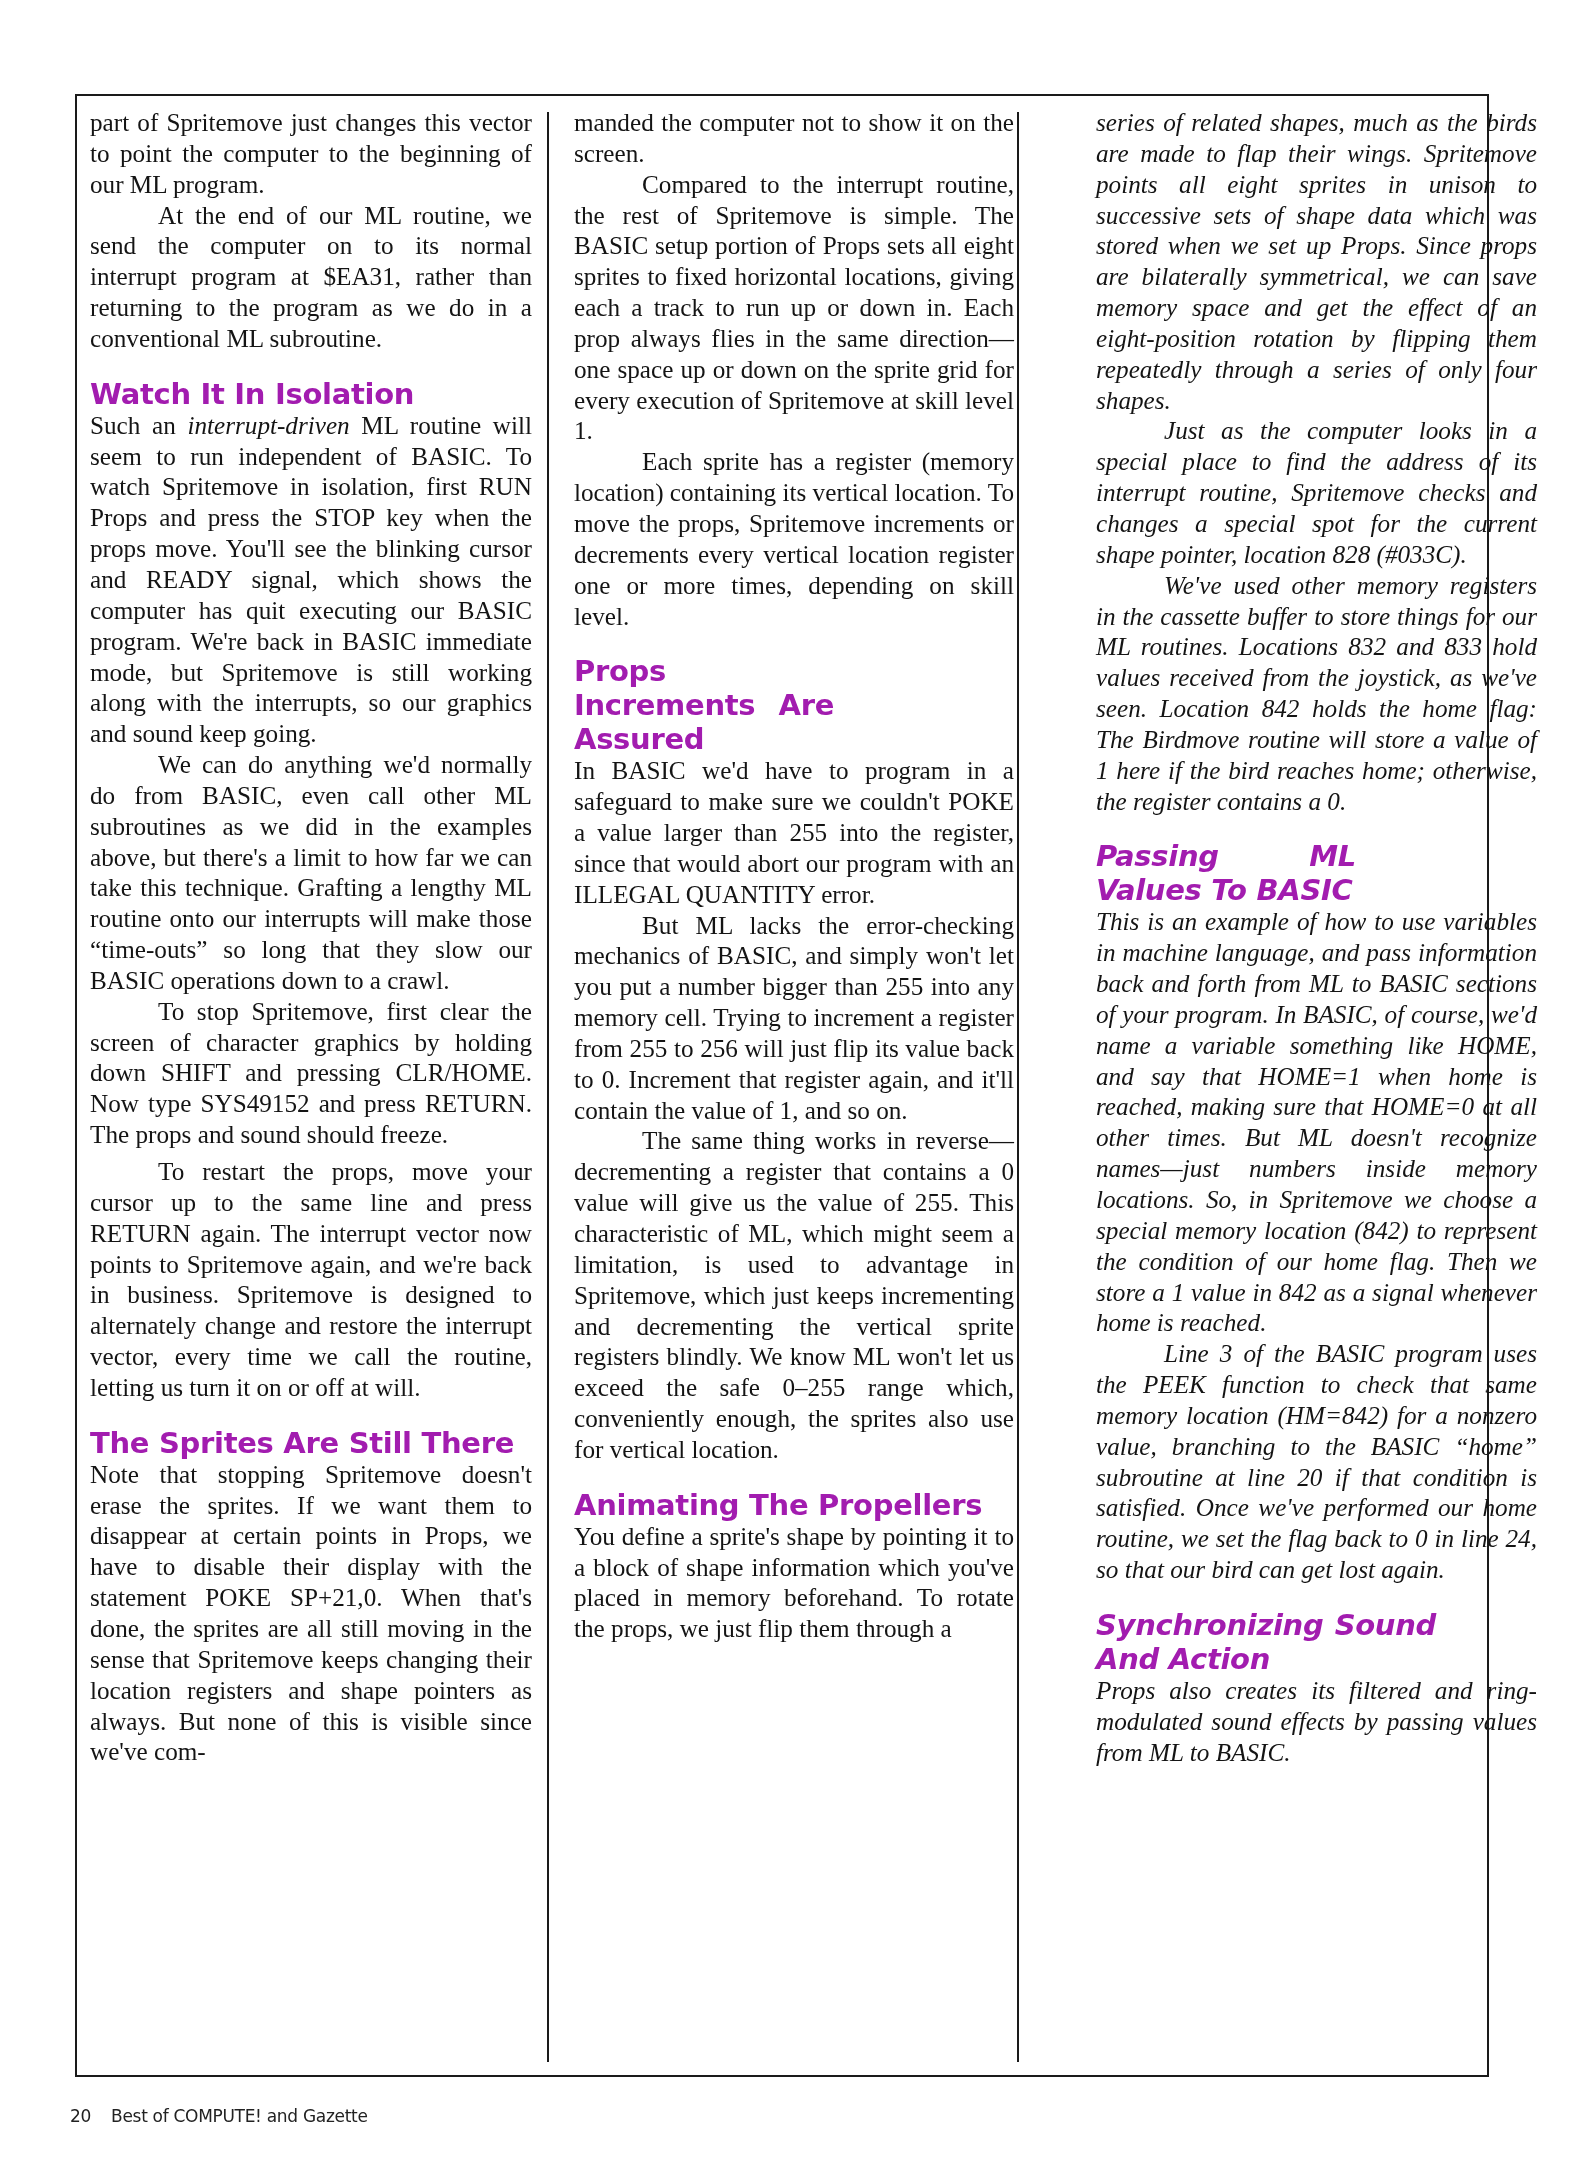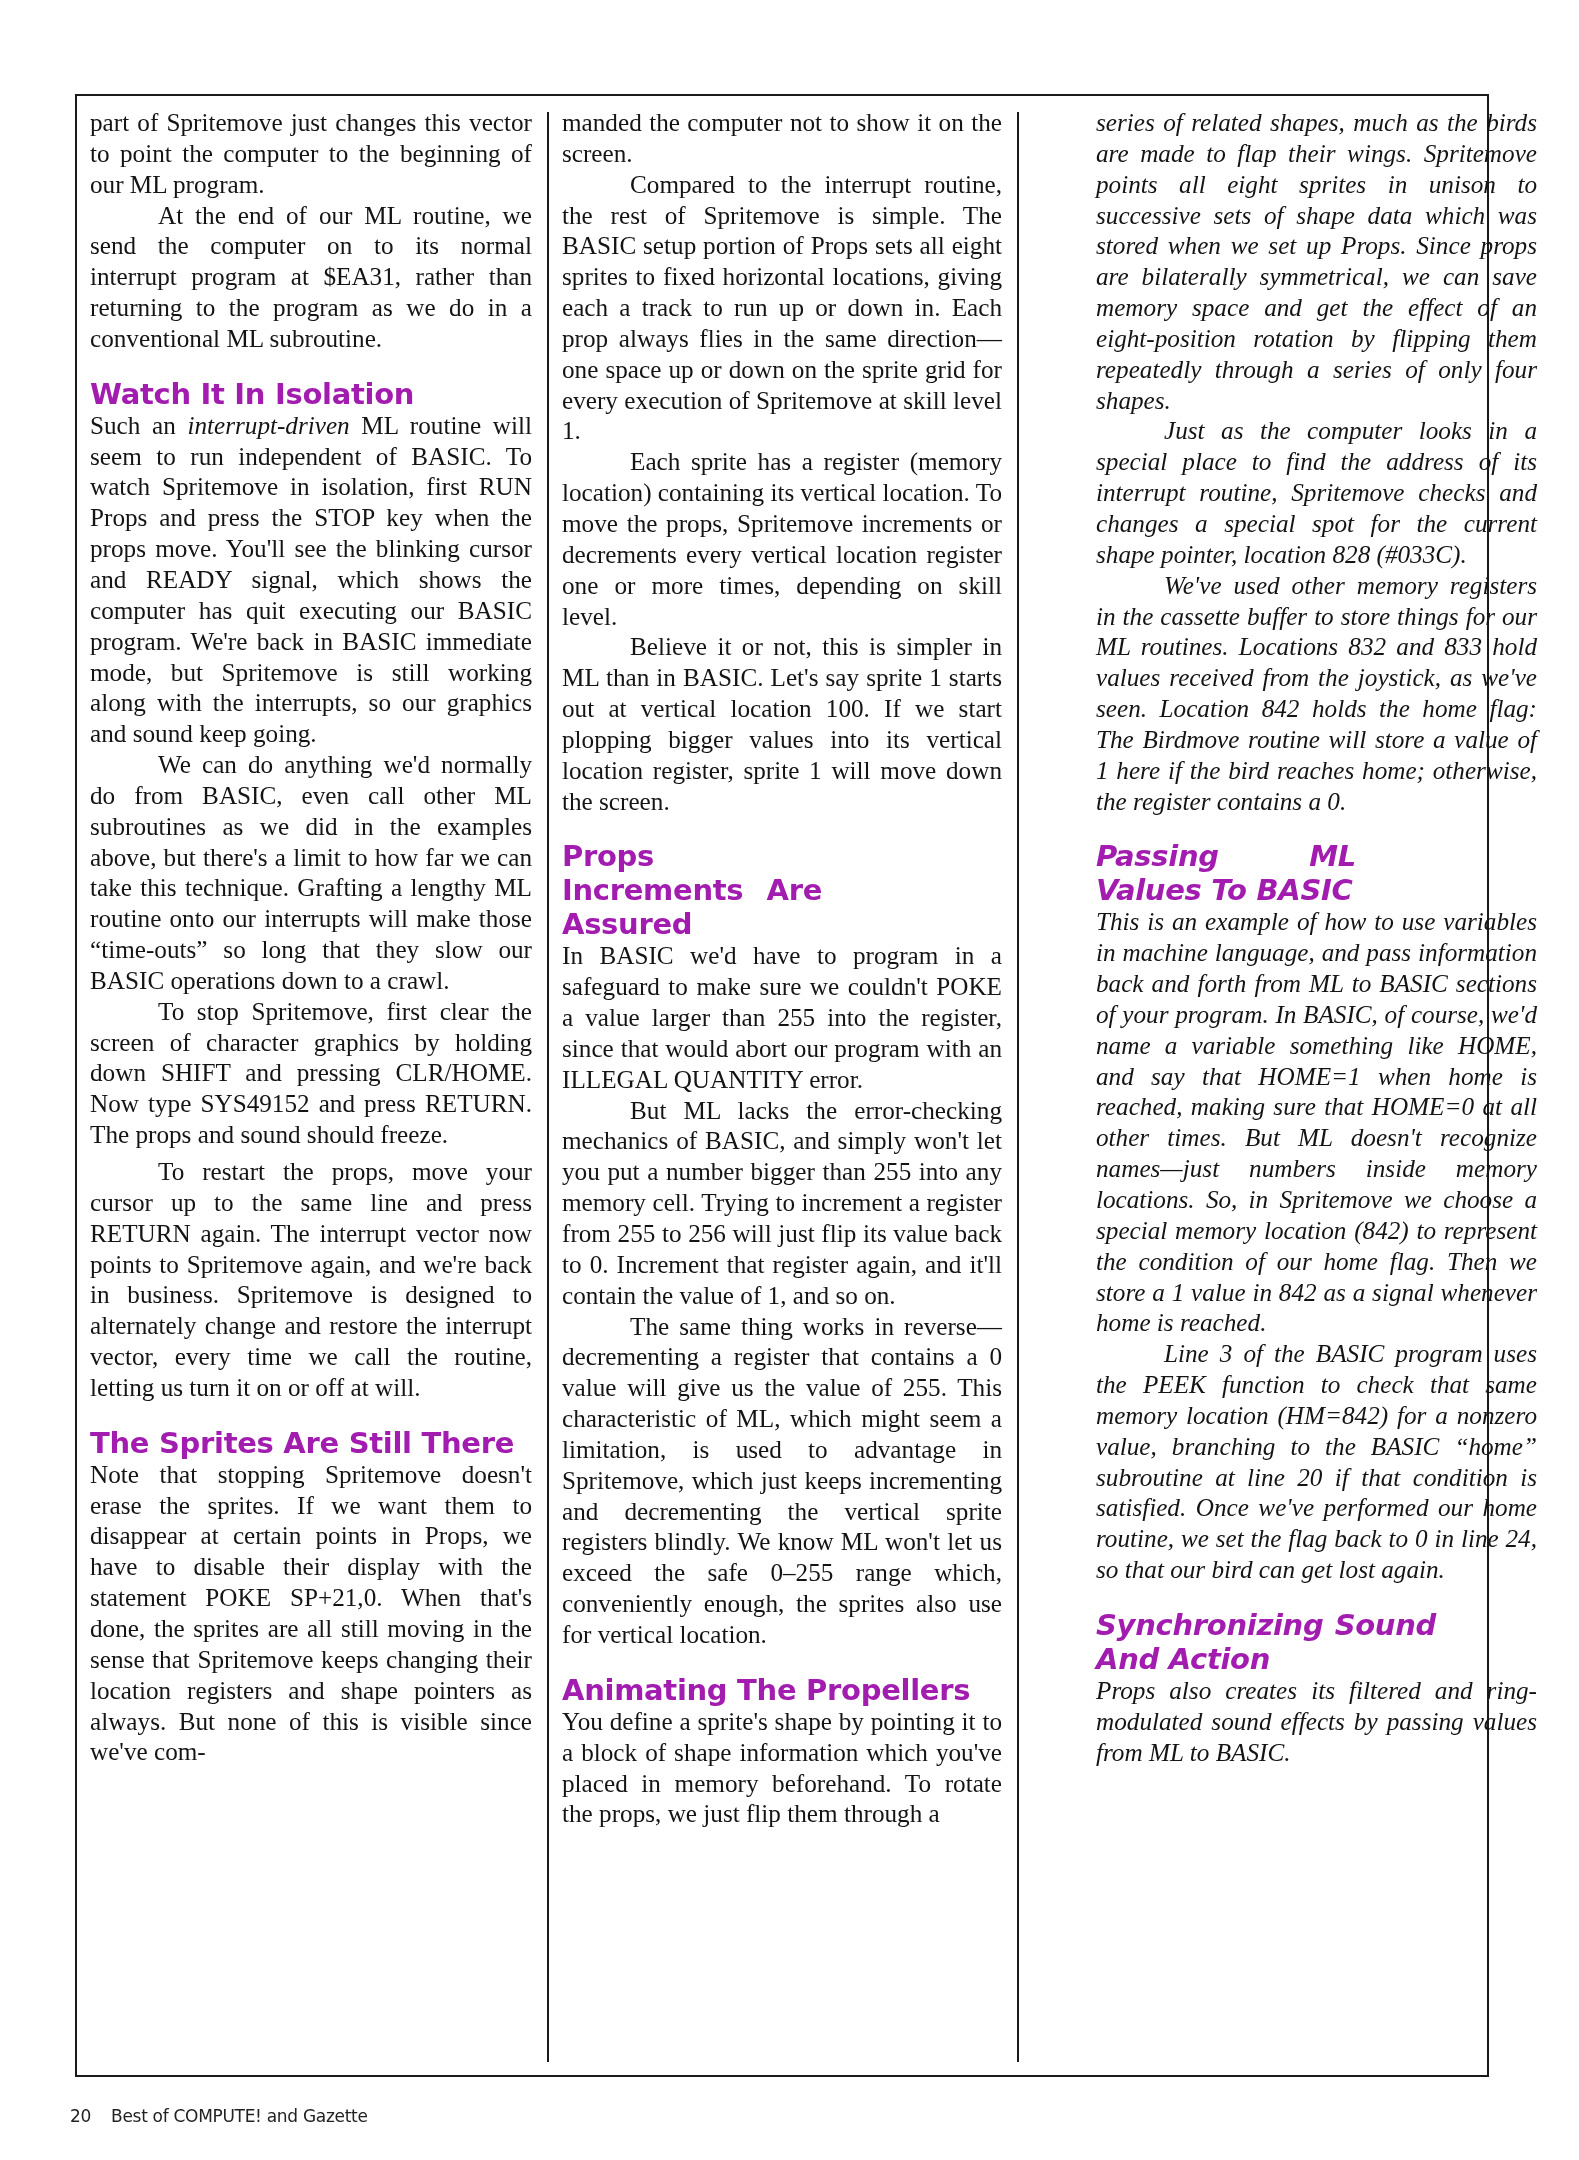--- a/index.html
+++ b/index.html
@@ -18,21 +18,21 @@
   .col p { margin: 0; text-indent: 0; }
   .col p.ind { text-indent: 68px; }
   .col p.gap { margin-top: 6px; }
   .col h2 {
     font-family: "DejaVu Sans", "Liberation Sans", sans-serif;
     font-weight: bold; font-size: 29px; line-height: 34px;
     margin: 22px 0 0 0; color: #a21caf; letter-spacing: -0.3px;
   }
   .col em { font-style: italic; }
   #col1 { left: 90px; width: 442px; }
-  #col2 { left: 562px; width: 440px; }
+  #col2 { left: 574px; width: 440px; }
   #col3 { left: 1096px; width: 441px; font-style: italic; }
   .footer {
     position: absolute; left: 70px; top: 2106px;
     font-family: "DejaVu Sans", "Liberation Sans", sans-serif;
     font-size: 17px; color: #222; letter-spacing: -0.3px;
   }
   .footer .pg { margin-right: 20px; }
 </style>
 </head>
 <body>
@@ -50,21 +50,20 @@
   <p class="ind">To stop Spritemove, first clear the screen of character graphics by holding down SHIFT and pressing CLR/HOME. Now type SYS49152 and press RETURN. The props and sound should freeze.</p>
   <p class="ind gap">To restart the props, move your cursor up to the same line and press RETURN again. The interrupt vector now points to Spritemove again, and we're back in business. Spritemove is designed to alternately change and restore the interrupt vector, every time we call the routine, letting us turn it on or off at will.</p>
   <h2>The Sprites Are Still There</h2>
   <p>Note that stopping Spritemove doesn't erase the sprites. If we want them to disappear at certain points in Props, we have to disable their display with the statement POKE SP+21,0. When that's done, the sprites are all still moving in the sense that Spritemove keeps changing their location registers and shape pointers as always. But none of this is visible since we've com-</p>
 </div>
 
 <div class="col" id="col2">
   <p>manded the computer not to show it on the screen.</p>
   <p class="ind">Compared to the interrupt routine, the rest of Spritemove is simple. The BASIC setup portion of Props sets all eight sprites to fixed horizontal locations, giving each a track to run up or down in. Each prop always flies in the same direction—one space up or down on the sprite grid for every execution of Spritemove at skill level 1.</p>
   <p class="ind">Each sprite has a register (memory location) containing its vertical location. To move the props, Spritemove increments or decrements every vertical location register one or more times, depending on skill level.</p>
-  <p class="ind">Believe it or not, this is simpler in ML than in BASIC. Let's say sprite 1 starts out at vertical location 100. If we start plopping bigger values into its vertical location register, sprite 1 will move down the screen.</p>
   <h2 style="width:260px;">Props Increments Are Assured</h2>
   <p>In BASIC we'd have to program in a safeguard to make sure we couldn't POKE a value larger than 255 into the register, since that would abort our program with an ILLEGAL QUANTITY error.</p>
   <p class="ind">But ML lacks the error-checking mechanics of BASIC, and simply won't let you put a number bigger than 255 into any memory cell. Trying to increment a register from 255 to 256 will just flip its value back to 0. Increment that register again, and it'll contain the value of 1, and so on.</p>
   <p class="ind">The same thing works in reverse—decrementing a register that contains a 0 value will give us the value of 255. This characteristic of ML, which might seem a limitation, is used to advantage in Spritemove, which just keeps incrementing and decrementing the vertical sprite registers blindly. We know ML won't let us exceed the safe 0–255 range which, conveniently enough, the sprites also use for vertical location.</p>
   <h2>Animating The Propellers</h2>
   <p>You define a sprite's shape by pointing it to a block of shape information which you've placed in memory beforehand. To rotate the props, we just flip them through a</p>
 </div>
 
 <div class="col" id="col3">
   <p>series of related shapes, much as the birds are made to flap their wings. Spritemove points all eight sprites in unison to successive sets of shape data which was stored when we set up Props. Since props are bilaterally symmetrical, we can save memory space and get the effect of an eight-position rotation by flipping them repeatedly through a series of only four shapes.</p>

